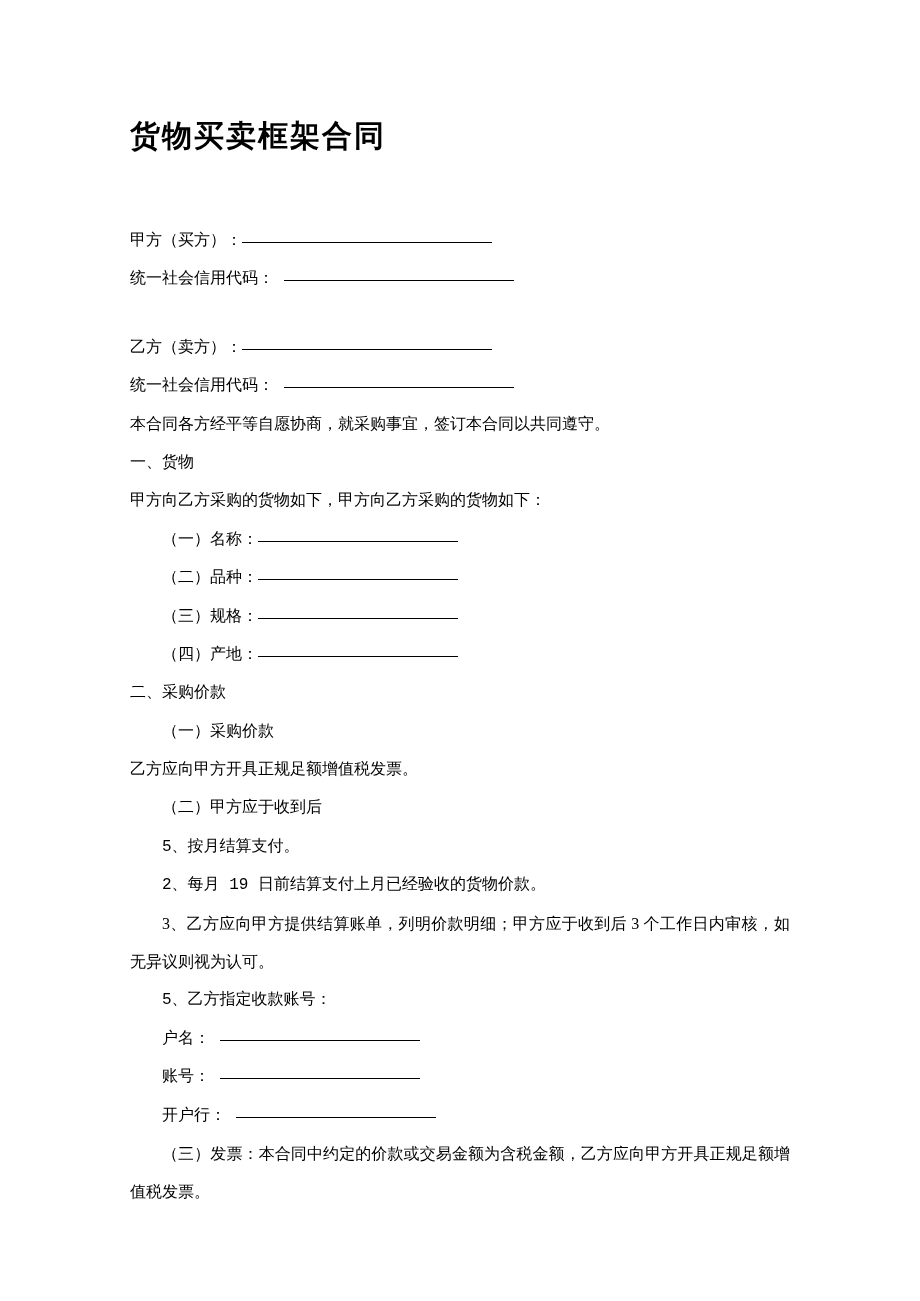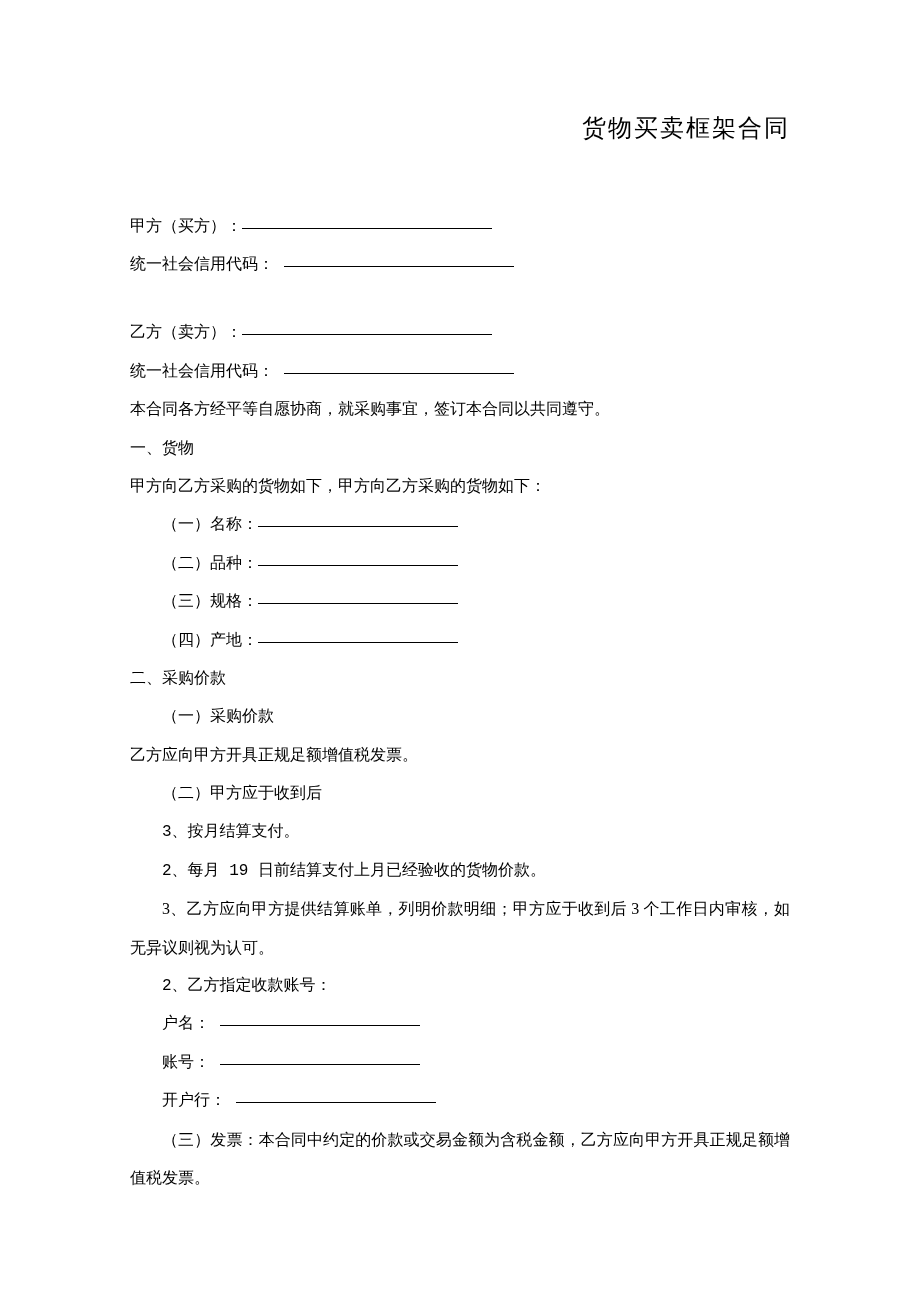--- a/index.html
+++ b/index.html
@@ -11,23 +11,23 @@
       background: #ffffff;
       font-family: "SimSun", "宋体", serif;
       color: #000000;
       width: 920px;
       height: 1301px;
       padding: 100px 130px 80px 130px;
       font-size: 16px;
       line-height: 2.4;
     }
     .title {
-      font-size: 24px;
-      font-weight: normal;
-      text-align: right;
+      font-size: 30px;
+      font-weight: bold;
+      text-align: left;
       margin-bottom: 50px;
       letter-spacing: 2px;
     }
     .line {
       margin-bottom: 0;
       white-space: nowrap;
       font-family: Liberation Mono, monospace;
     }
     .blank {
       display: inline-block;
@@ -84,24 +84,24 @@
   <span>（三）规格：</span><span class="blank b200"></span>
 </div>
 <div class="line indent1">
   <span>（四）产地：</span><span class="blank b200"></span>
 </div>
 
 <div class="line">二、采购价款</div>
 <div class="line indent1">（一）采购价款</div>
 <div class="line">乙方应向甲方开具正规足额增值税发票。</div>
 <div class="line indent1">（二）甲方应于收到后</div>
-<div class="line indent-body">3、按月结算支付。</div>
+<div class="line indent-body">5、按月结算支付。</div>
 <div class="line indent-body">2、每月 19 日前结算支付上月已经验收的货物价款。</div>
 <div class="justify">3、乙方应向甲方提供结算账单，列明价款明细；甲方应于收到后 3 个工作日内审核，如无异议则视为认可。</div>
-<div class="line indent-body">2、乙方指定收款账号：</div>
+<div class="line indent-body">5、乙方指定收款账号：</div>
 
 <div class="line indent1">
   <span>户名：</span>&nbsp;<span class="blank b200"></span>
 </div>
 <div class="line indent1">
   <span>账号：</span>&nbsp;<span class="blank b200"></span>
 </div>
 <div class="line indent1">
   <span>开户行：</span>&nbsp;<span class="blank b200"></span>
 </div>

